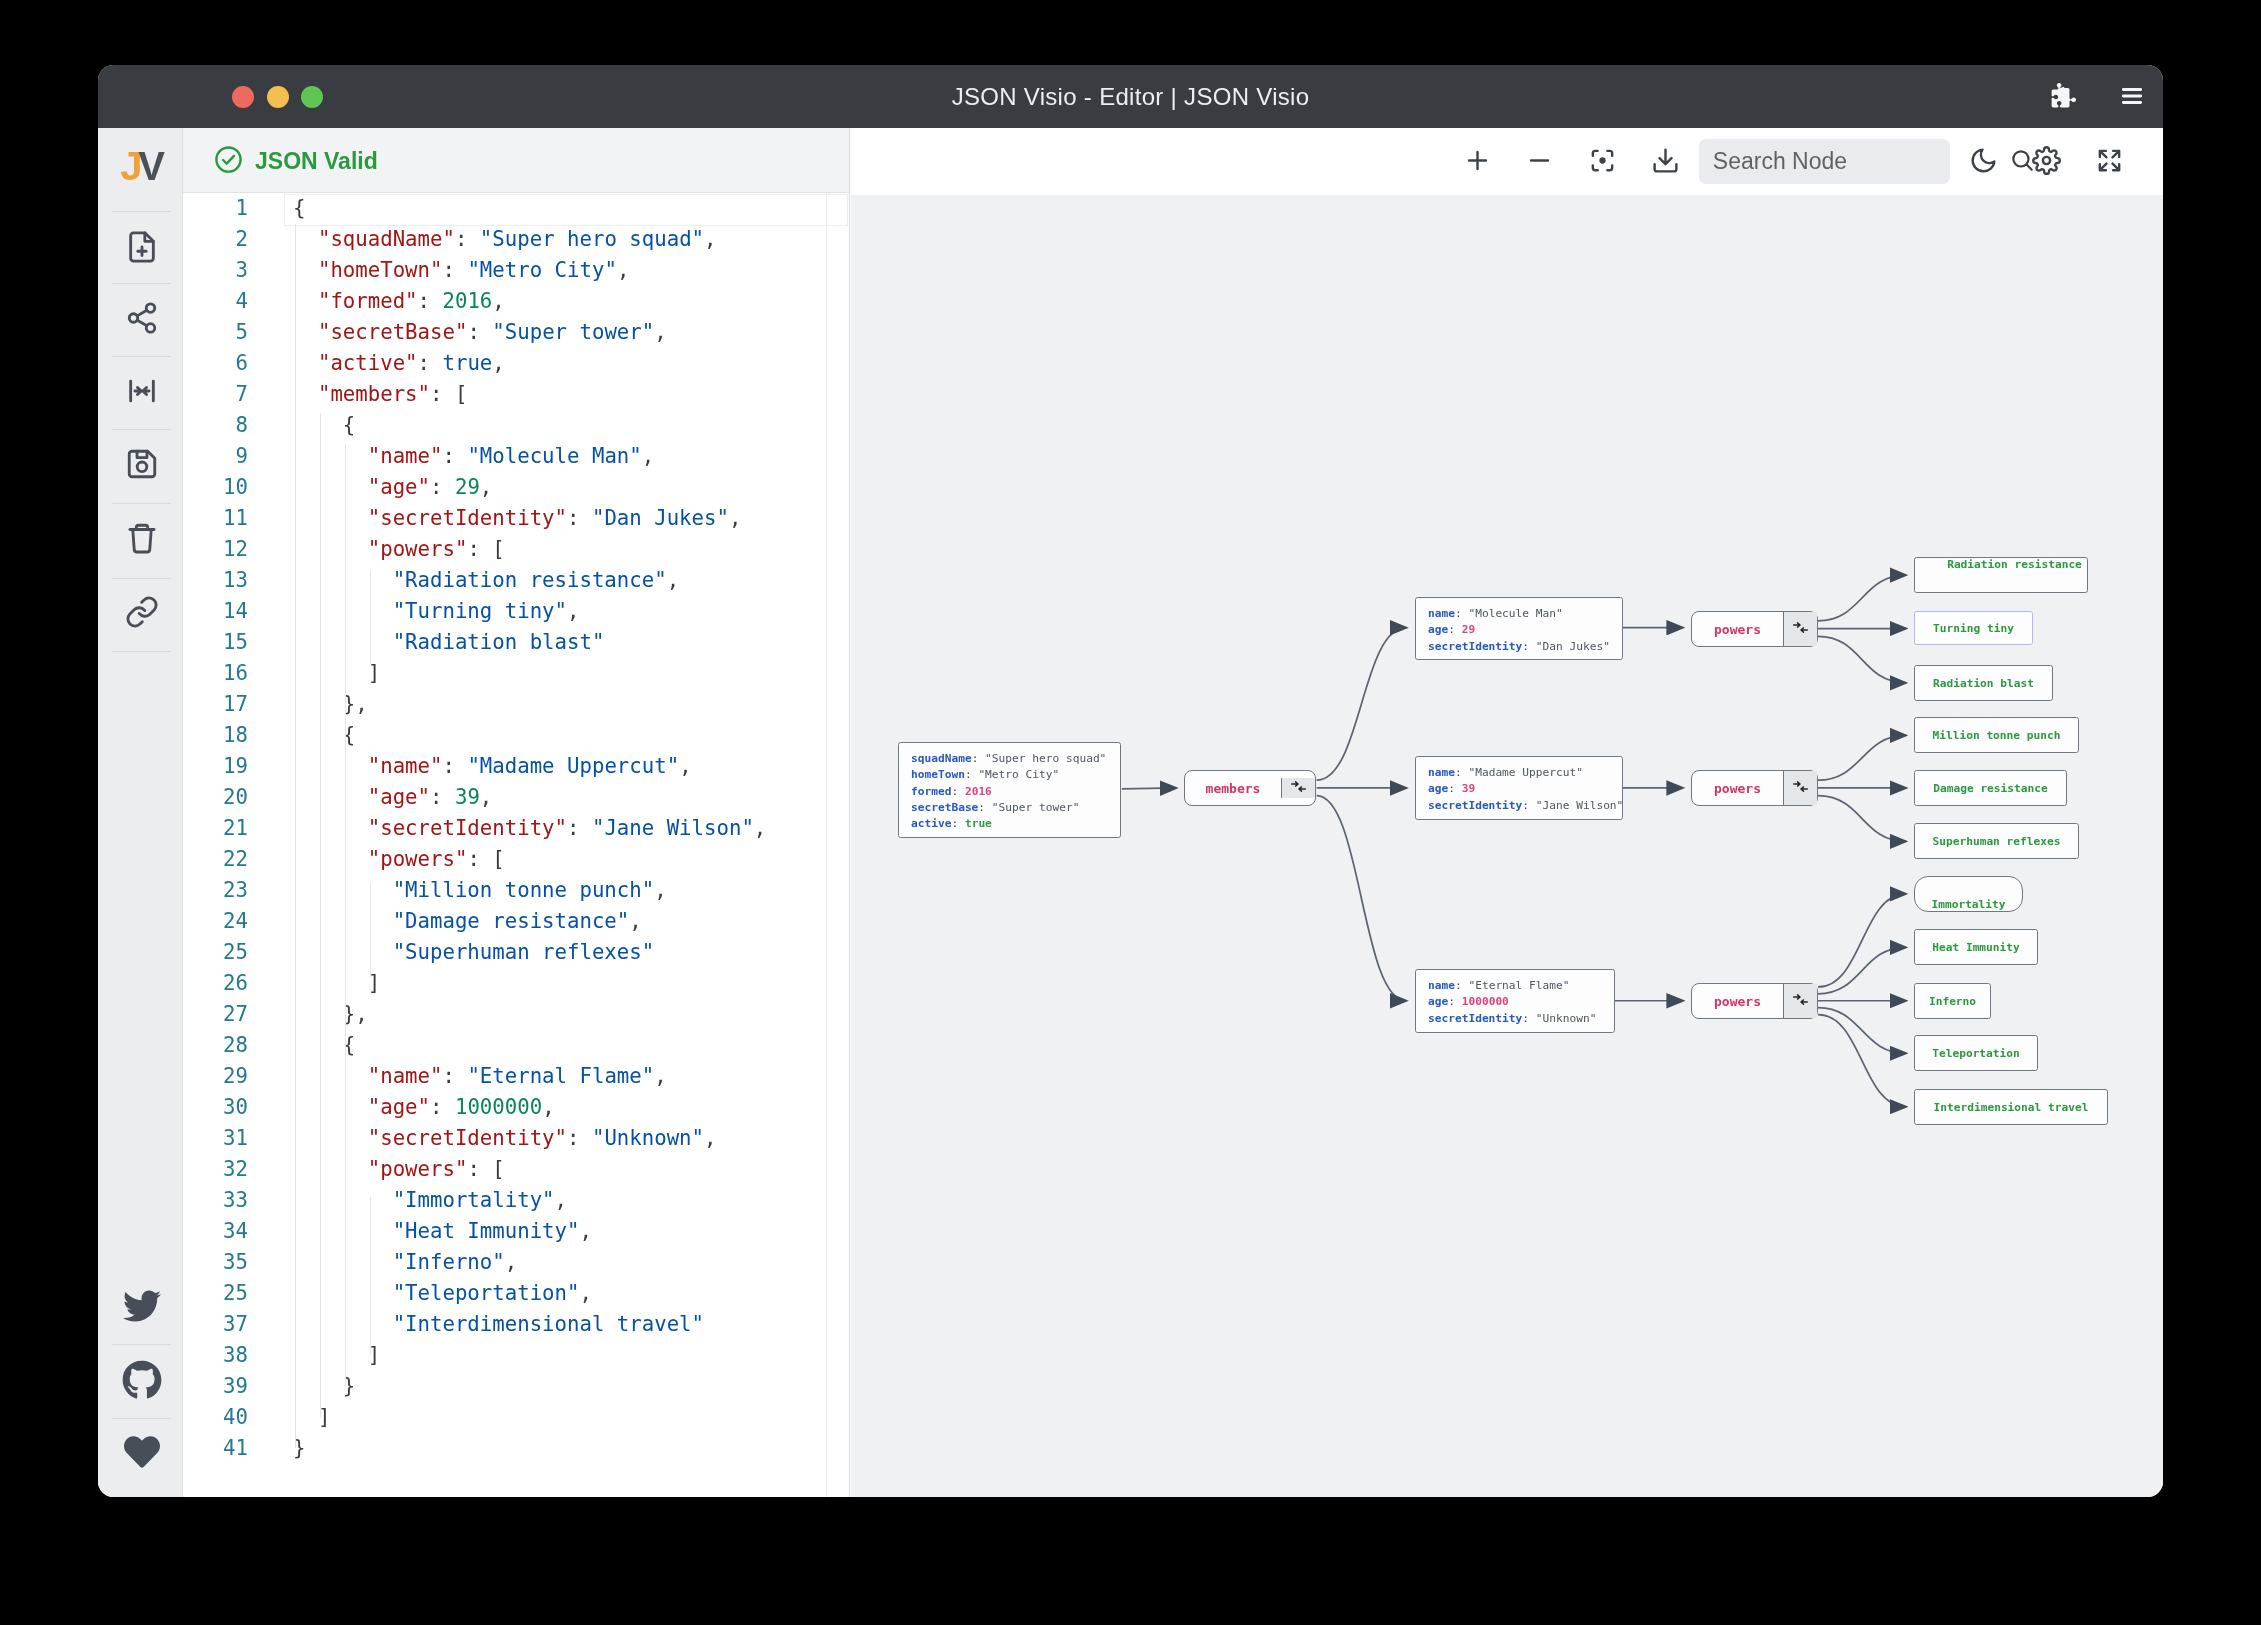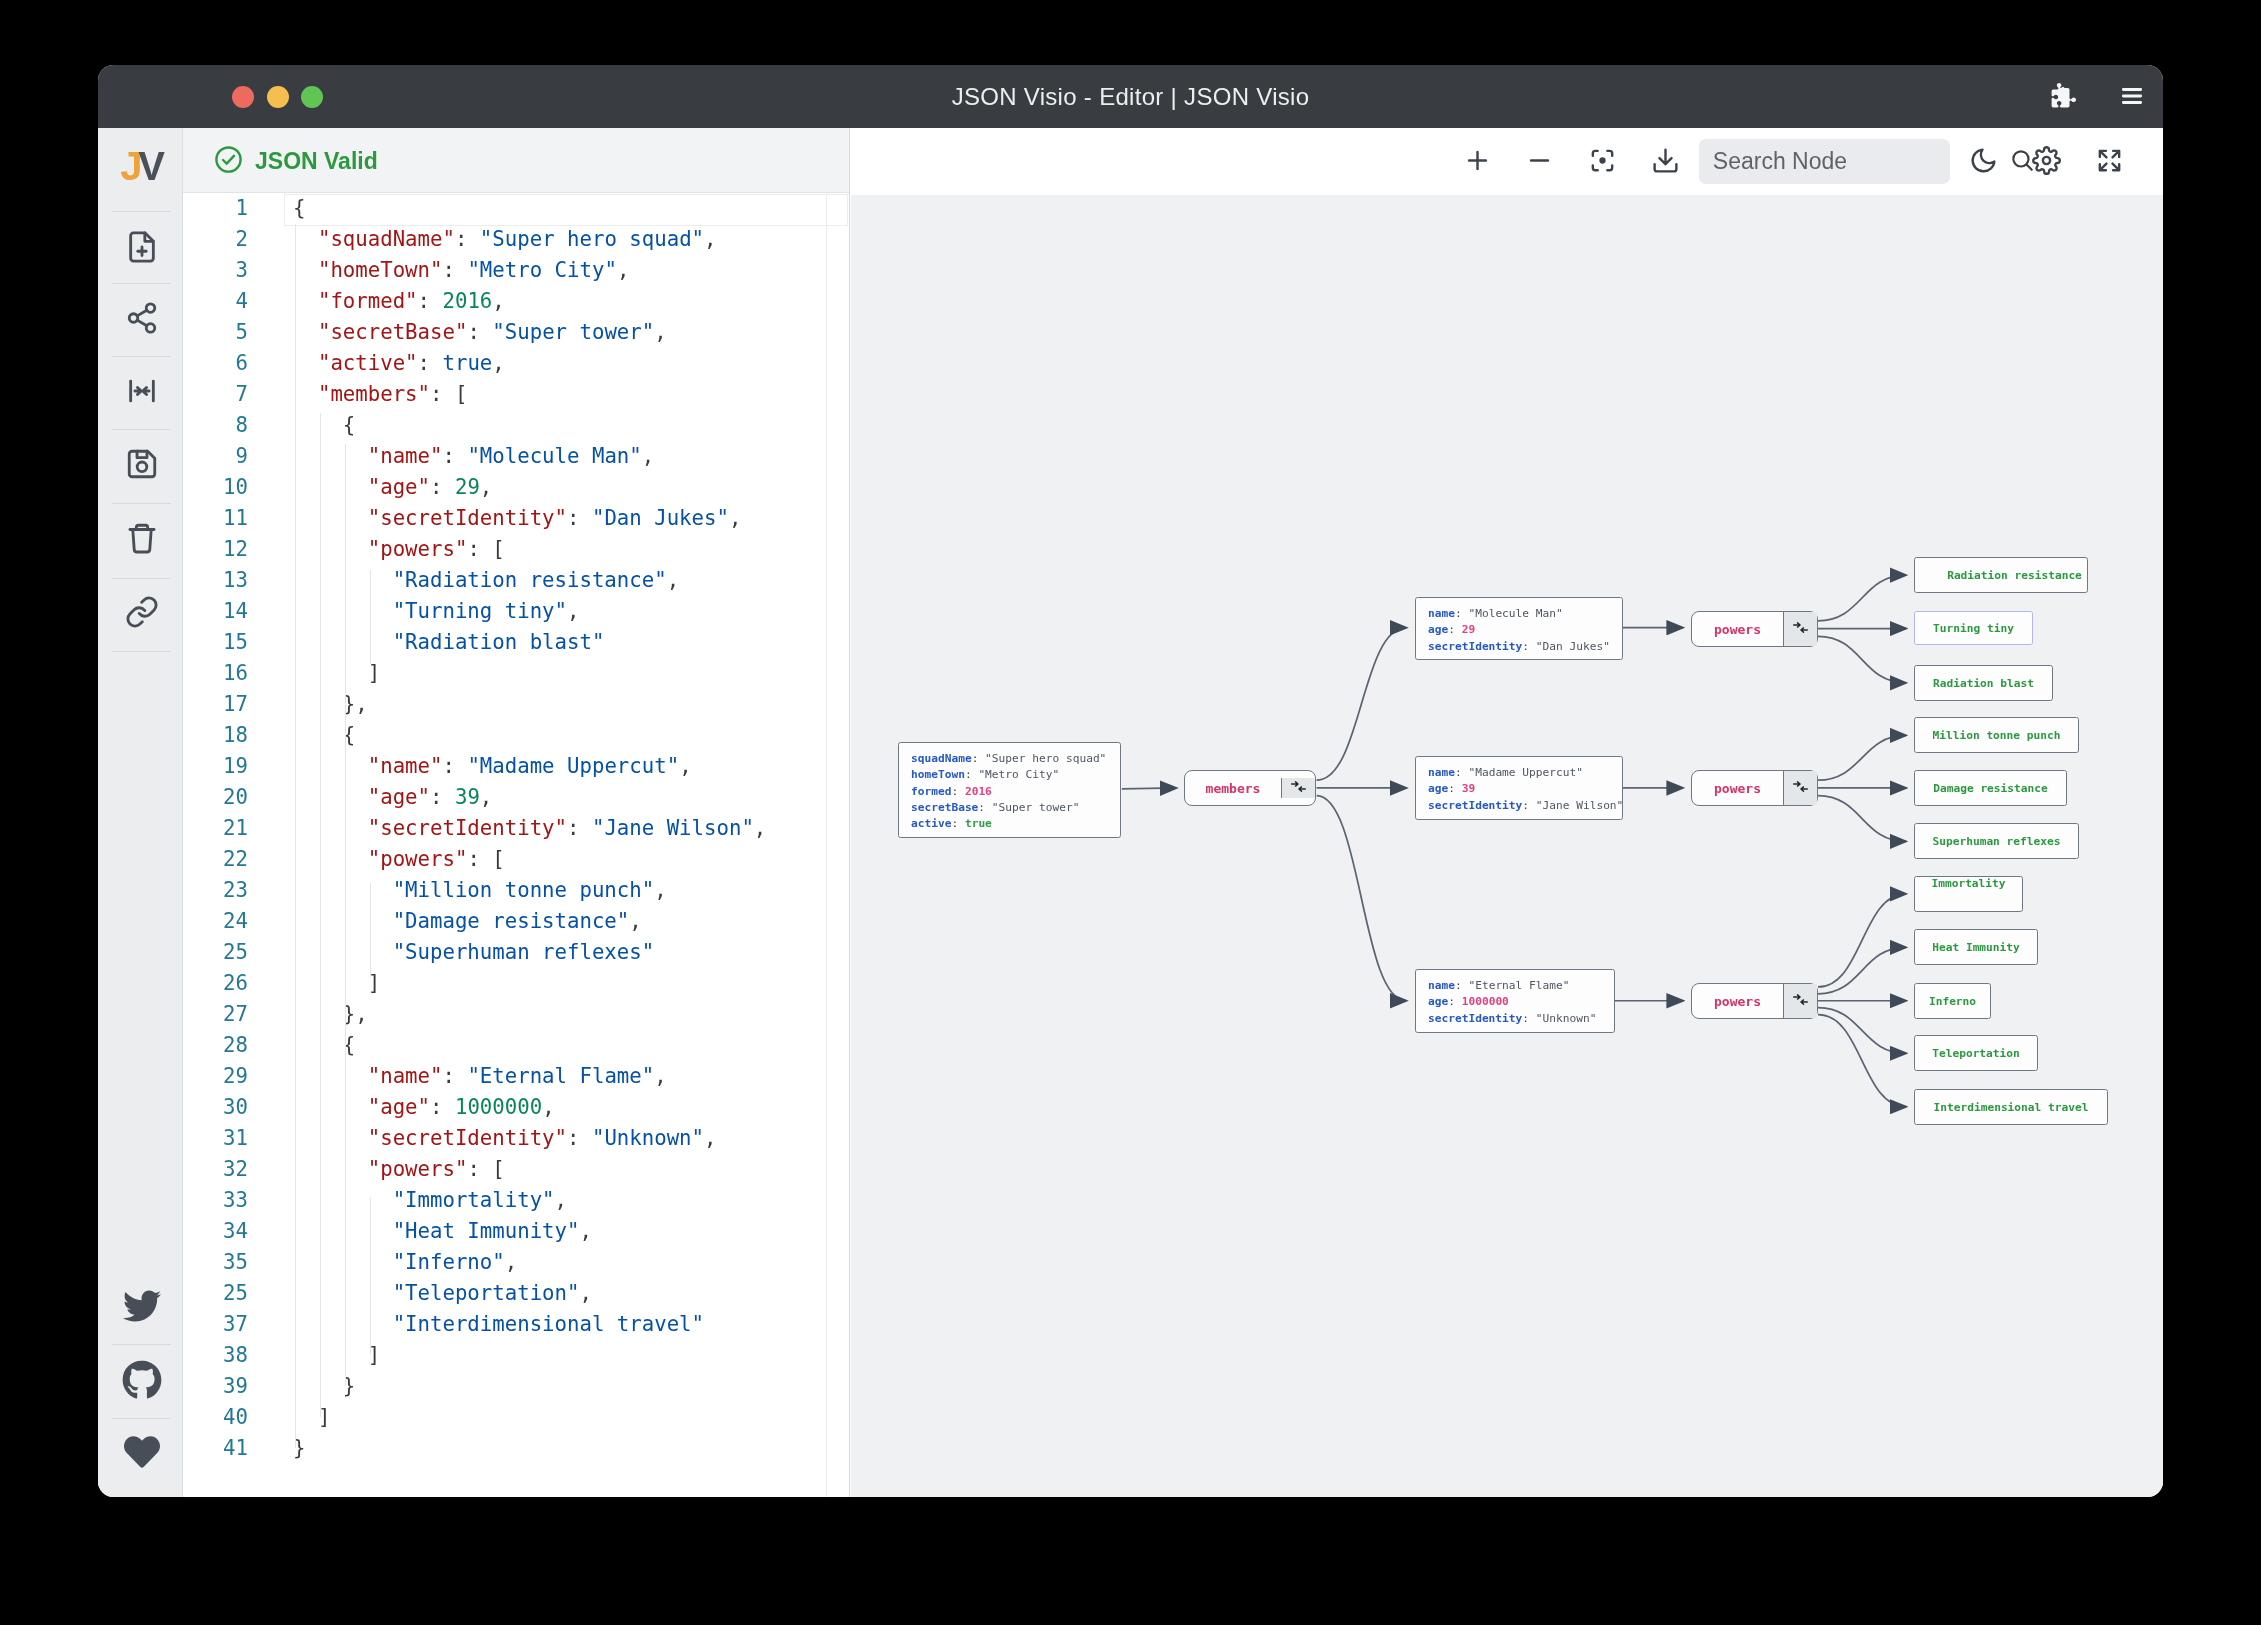--- a/index.html
+++ b/index.html
@@ -342,21 +342,21 @@
             </div>
           </div>
           <div class="gnode parent" style="left: 840px; top: 483px; width: 127px; height: 36px;">
             <div class="plabel">powers</div>
             <div class="pbtn">
               <span><svg width="17" height="17" viewBox="0 0 20 20">
                   <path d="M2 7h7M6.5 4.5L9.5 7 6.5 9.5M18 13h-7M13.5 10.5L10.5 13l3 2.5"></path>
                 </svg></span>
             </div>
           </div>
-          <div class="gnode" style="left: 1063px; top: 429px; width: 174px; height: 36px; display: flex; align-items: center; padding-left: 27px;">
+          <div class="gnode" style="left: 1063px; top: 429px; width: 174px; height: 36px; display: flex;  padding-left: 27px;">
             <span class="leaf-label">Radiation resistance</span>
           </div>
           <div class="gnode hl" style="left: 1063px; top: 483px; width: 119px; height: 34px; display: flex; align-items: center;">
             <span class="leaf-label">Turning tiny</span>
           </div>
           <div class="gnode" style="left: 1063px; top: 537px; width: 139px; height: 36px; display: flex; align-items: center;">
             <span class="leaf-label">Radiation blast</span>
           </div>
           <div class="gnode" style="left: 564px; top: 628px; width: 208px; height: 64px;">
             <div class="rows">
@@ -390,21 +390,21 @@
             </div>
           </div>
           <div class="gnode parent" style="left: 840px; top: 855px; width: 127px; height: 36px;">
             <div class="plabel">powers</div>
             <div class="pbtn">
               <span><svg width="17" height="17" viewBox="0 0 20 20">
                   <path d="M2 7h7M6.5 4.5L9.5 7 6.5 9.5M18 13h-7M13.5 10.5L10.5 13l3 2.5"></path>
                 </svg></span>
             </div>
           </div>
-          <div class="gnode" style="left: 1063px; top: 748px; width: 109px; height: 36px; display: flex; align-items: flex-start;">
+          <div class="gnode" style="left: 1063px; top: 748px; width: 109px; height: 36px; display: flex; align-items: flex-end; border-radius: 14px;">
             <span class="leaf-label">Immortality</span>
           </div>
           <div class="gnode" style="left: 1063px; top: 801px; width: 124px; height: 36px; display: flex; align-items: center;">
             <span class="leaf-label">Heat Immunity</span>
           </div>
           <div class="gnode" style="left: 1063px; top: 855px; width: 77px; height: 36px; display: flex; align-items: center;">
             <span class="leaf-label">Inferno</span>
           </div>
           <div class="gnode" style="left: 1063px; top: 907px; width: 124px; height: 36px; display: flex; align-items: center;">
             <span class="leaf-label">Teleportation</span>

